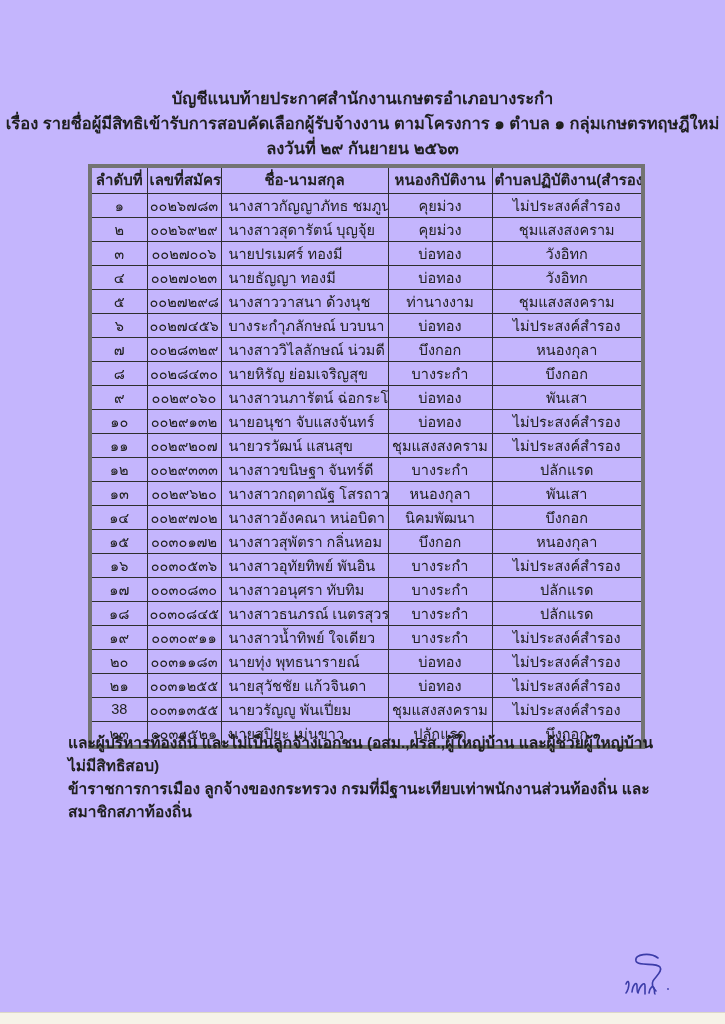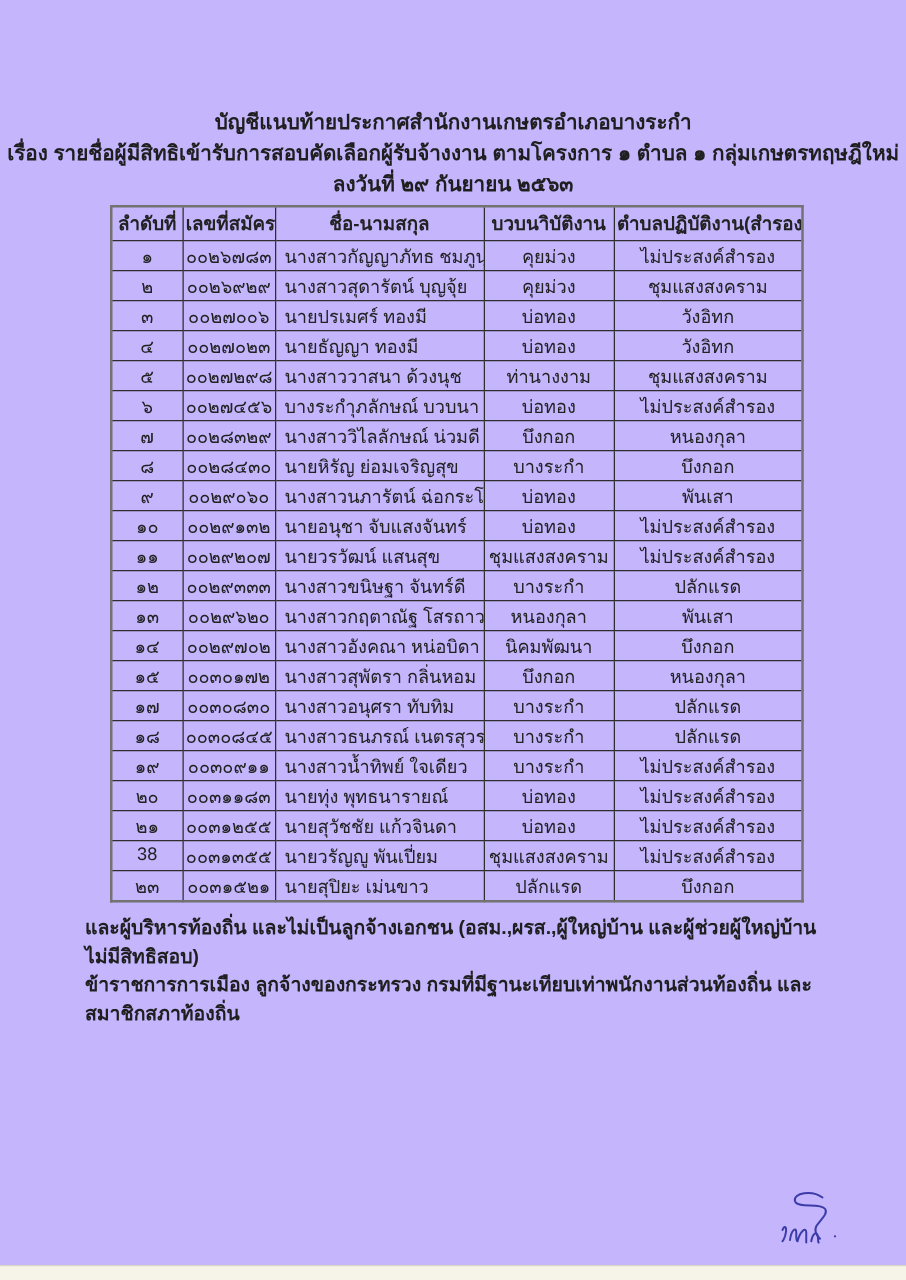--- a/index.html
+++ b/index.html
@@ -46,21 +46,21 @@
     white-space: nowrap;
     padding: 0 2px;
   }
   table.candidates th {
     height: 27px;
     font-weight: bold;
     font-size: 15px;
   }
   table.candidates td { height: 22px; font-weight: normal; }
   table.candidates td.name-col { text-align: left; padding-left: 7px; }
-  table.candidates { border: 2px solid #737373; }
+  table.candidates { border: 4px solid #737373; }
 
   .note-block {
     position: absolute;
     top: 731px;
     left: 68px;
     width: 600px;
     font-weight: bold;
     font-size: 15.5px;
     line-height: 23px;
     color: #1f1f1f;
@@ -102,21 +102,21 @@
       <col style="width:74px">
       <col style="width:167px">
       <col style="width:104px">
       <col style="width:151px">
     </colgroup>
     <thead>
       <tr>
           <th>ลำดับที่</th>
           <th>เลขที่สมัคร</th>
           <th>ชื่อ-นามสกุล</th>
-          <th>บวบนาิบัติงาน</th>
+          <th>หนองกิบัติงาน</th>
           <th>ตำบลปฏิบัติงาน(สำรอง)</th>
         </tr>
     </thead>
     <tbody>
         <tr>
           <td>๑</td>
           <td>๐๐๒๖๗๘๓</td>
           <td class="name-col">นางสาวกัญญาภัทธ ชมภูนุช</td>
           <td>คุยม่วง</td>
           <td>ไม่ประสงค์สำรอง</td>
@@ -211,20 +211,27 @@
           <td class="name-col">นางสาวอังคณา หน่อบิดา</td>
           <td>นิคมพัฒนา</td>
           <td>บึงกอก</td>
         </tr>
         <tr>
           <td>๑๕</td>
           <td>๐๐๓๐๑๗๒</td>
           <td class="name-col">นางสาวสุพัตรา กลิ่นหอม</td>
           <td>บึงกอก</td>
           <td>หนองกุลา</td>
+        </tr>
+        <tr>
+          <td>๑๖</td>
+          <td>๐๐๓๐๕๓๖</td>
+          <td class="name-col">นางสาวอุทัยทิพย์ พันอิน</td>
+          <td>บางระกำ</td>
+          <td>ไม่ประสงค์สำรอง</td>
         </tr>
         <tr>
           <td>๑๗</td>
           <td>๐๐๓๐๘๓๐</td>
           <td class="name-col">นางสาวอนุศรา ทับทิม</td>
           <td>บางระกำ</td>
           <td>ปลักแรด</td>
         </tr>
         <tr>
           <td>๑๘</td>

